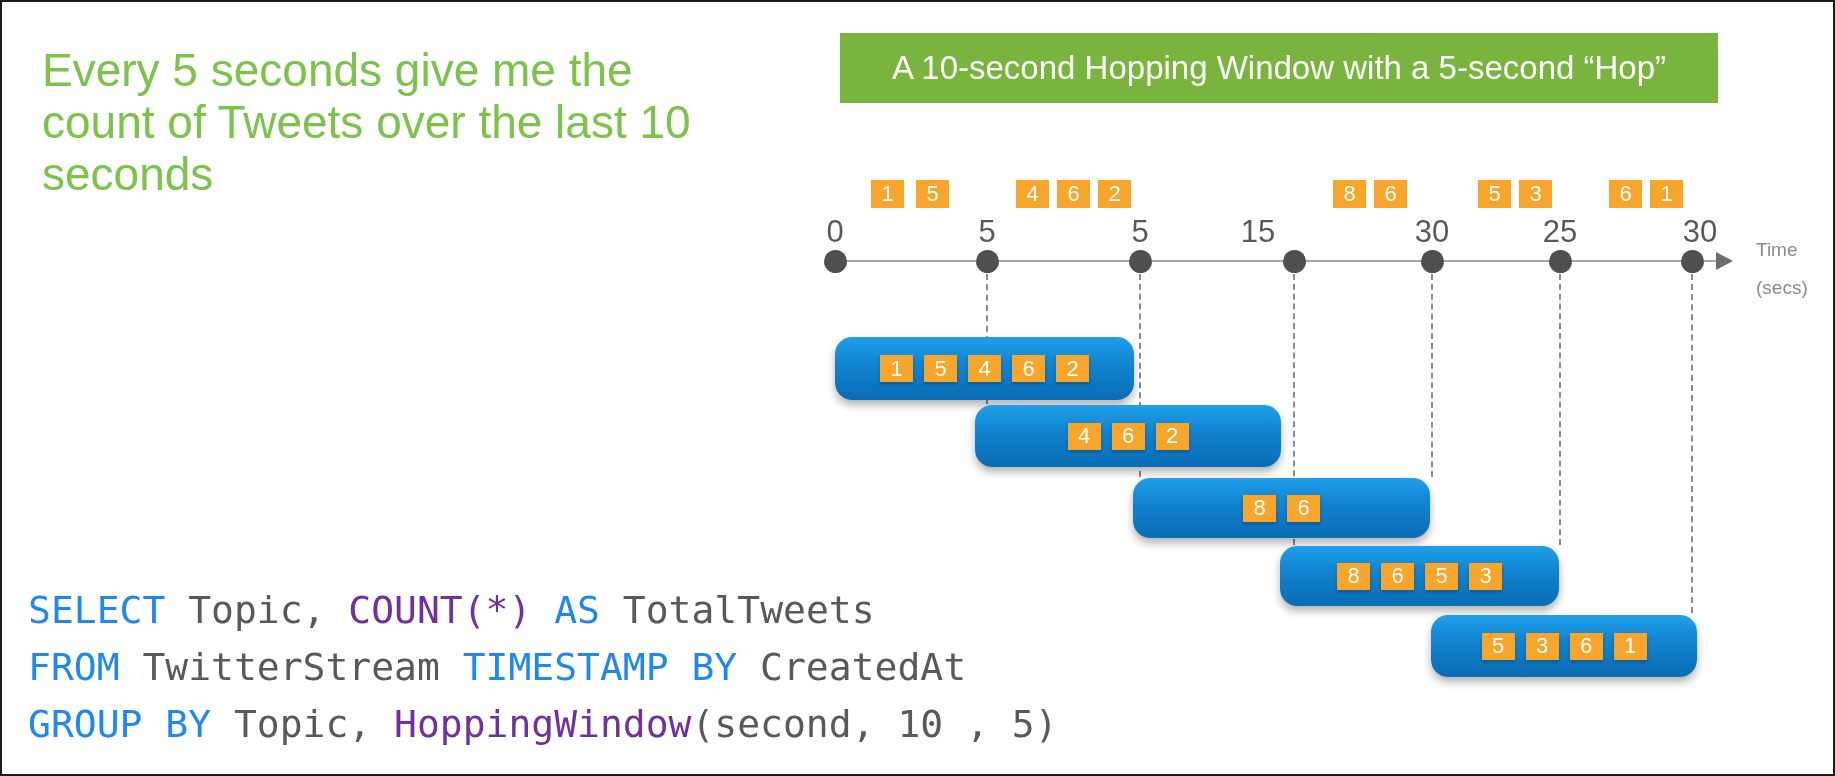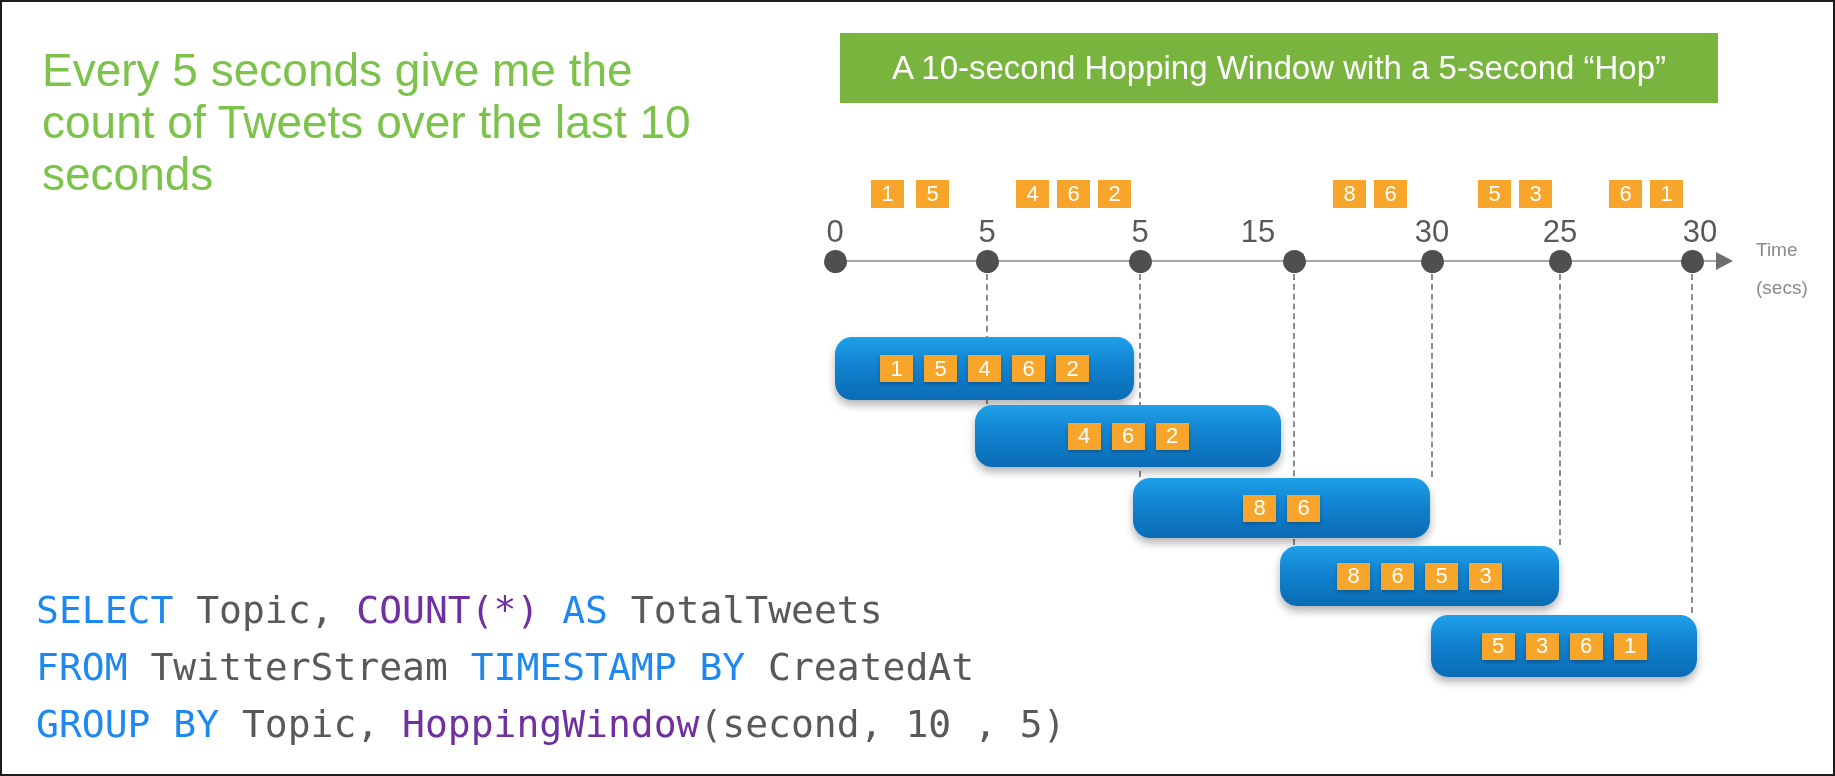--- a/index.html
+++ b/index.html
@@ -54,21 +54,21 @@
     background:linear-gradient(180deg,var(--window-blue-top) 0%,#1182cf 45%,var(--window-blue-bottom) 100%);
     box-shadow:0 5px 8px rgba(0,0,0,0.30);
     display:flex;align-items:center;justify-content:center;gap:11px;
   }
   .win-chip{width:33px;height:27px;box-shadow:0 2px 3px rgba(0,0,0,0.25);}
   .code{
     position:absolute;left:26px;top:580px;
     font-family:"DejaVu Sans Mono","Liberation Mono",monospace;
     font-size:38px;line-height:57px;white-space:pre;
   }
-  .code-line{display:block;margin-left:8px;}
+  .code-line{display:block;}
   .tok-kw{color:var(--code-keyword);}
   .tok-fn{color:var(--code-function);}
   .tok-id{color:var(--code-plain);}
 </style>
 </head>
 <body>
 
 <div class="stage" id="stage">
 
   <div class="headline">

